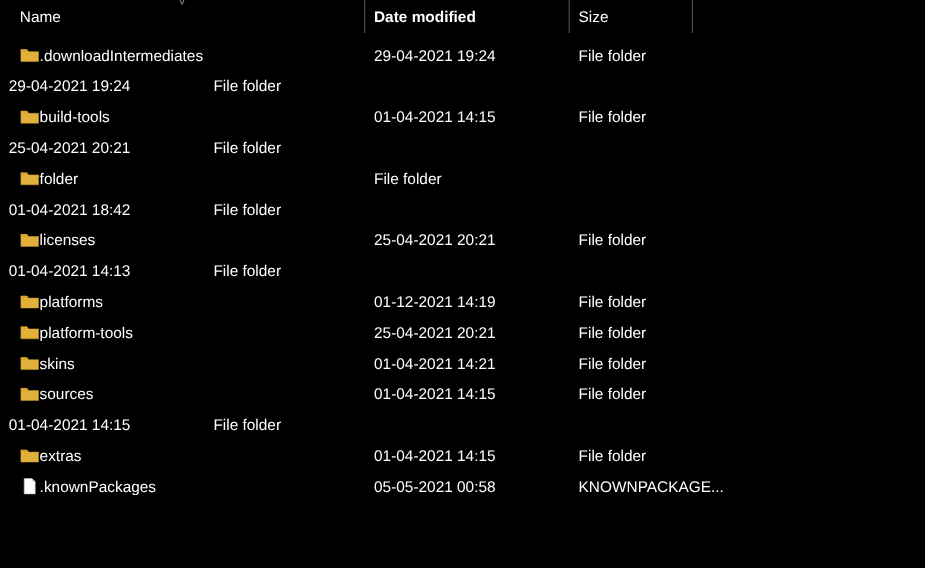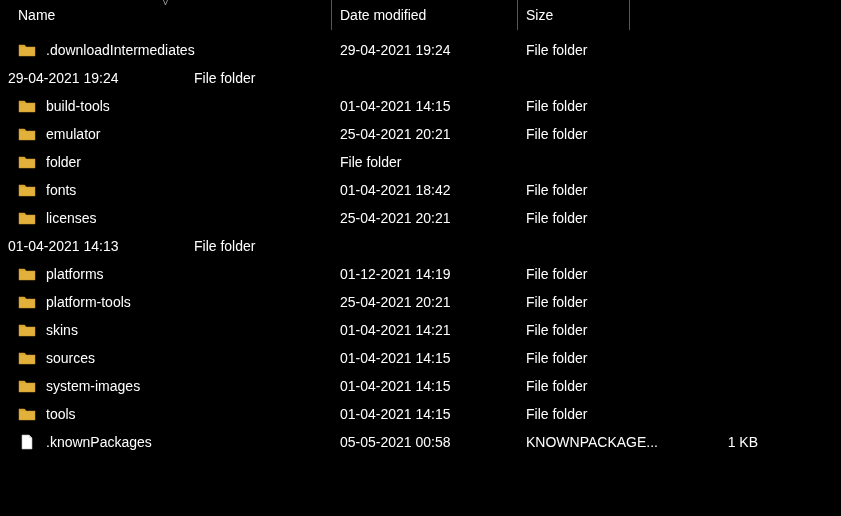--- a/index.html
+++ b/index.html
@@ -24,21 +24,21 @@
     display: flex;
     align-items: center;
     height: 100%;
     padding: 0 8px;
     color: #fff;
     border-right: 1px solid #555;
     cursor: default;
   }
   .header-cell:first-child { border-left: none; }
   .col-name { width: 332px; padding-left: 18px; }
-  .col-date { width: 186px; }
+  .col-date { width: 186px; font-weight: bold; }
   .col-type { width: 144px; }
   .col-size { width: 112px; }
   .sort-arrow {
     position: absolute;
     top: -2px;
     left: 50%;
     transform: translateX(-50%);
     color: #999;
     font-size: 11px;
     line-height: 8px;
@@ -50,21 +50,21 @@
     display: flex;
     align-items: center;
     height: 28px;
     padding: 0;
   }
   .cell-name {
     width: 332px;
     display: flex;
     align-items: center;
     padding-left: 18px;
-    gap: 10px;
+    gap: 0;
     white-space: nowrap;
     overflow: hidden;
   }
   .cell-date {
     width: 186px;
     padding-left: 8px;
     white-space: nowrap;
   }
   .cell-type {
     width: 144px;
@@ -131,56 +131,38 @@
             <path d="M1 3 L6.5 3 L8 5 L1 5 Z" fill="#d9a52f"></path>
           </svg>
         </span>
         <span>build-tools</span>
       </div>
       <div class="cell-date">01-04-2021 14:15</div>
       <div class="cell-type">File folder</div>
       <div class="cell-size"></div>
     </div>
     <div class="row">
-      <div class="cell-name">
-        <span class="icon">
-          <svg viewBox="0 0 18 16" width="18" height="16">
-            <path d="M1 3 L1 14 L17 14 L17 5 L8 5 L6.5 3 Z" fill="#e2b13c" stroke="#c9972a" stroke-width="0.5"></path>
-            <path d="M1 3 L6.5 3 L8 5 L1 5 Z" fill="#d9a52f"></path>
-          </svg>
-        </span>
-        <span>emulator</span>
-      </div>
       <div class="cell-date">25-04-2021 20:21</div>
       <div class="cell-type">File folder</div>
       <div class="cell-size"></div>
     </div>
     <div class="row">
       <div class="cell-name">
         <span class="icon">
           <svg viewBox="0 0 18 16" width="18" height="16">
             <path d="M1 3 L1 14 L17 14 L17 5 L8 5 L6.5 3 Z" fill="#e2b13c" stroke="#c9972a" stroke-width="0.5"></path>
             <path d="M1 3 L6.5 3 L8 5 L1 5 Z" fill="#d9a52f"></path>
           </svg>
         </span>
         <span>folder</span>
       </div>
       <div class="cell-type">File folder</div>
       <div class="cell-size"></div>
     </div>
     <div class="row">
-      <div class="cell-name">
-        <span class="icon">
-          <svg viewBox="0 0 18 16" width="18" height="16">
-            <path d="M1 3 L1 14 L17 14 L17 5 L8 5 L6.5 3 Z" fill="#e2b13c" stroke="#c9972a" stroke-width="0.5"></path>
-            <path d="M1 3 L6.5 3 L8 5 L1 5 Z" fill="#d9a52f"></path>
-          </svg>
-        </span>
-        <span>fonts</span>
-      </div>
       <div class="cell-date">01-04-2021 18:42</div>
       <div class="cell-type">File folder</div>
       <div class="cell-size"></div>
     </div>
     <div class="row">
       <div class="cell-name">
         <span class="icon">
           <svg viewBox="0 0 18 16" width="18" height="16">
             <path d="M1 3 L1 14 L17 14 L17 5 L8 5 L6.5 3 Z" fill="#e2b13c" stroke="#c9972a" stroke-width="0.5"></path>
             <path d="M1 3 L6.5 3 L8 5 L1 5 Z" fill="#d9a52f"></path>
@@ -247,54 +229,44 @@
             <path d="M1 3 L6.5 3 L8 5 L1 5 Z" fill="#d9a52f"></path>
           </svg>
         </span>
         <span>sources</span>
       </div>
       <div class="cell-date">01-04-2021 14:15</div>
       <div class="cell-type">File folder</div>
       <div class="cell-size"></div>
     </div>
     <div class="row">
-      <div class="cell-name">
-        <span class="icon">
-          <svg viewBox="0 0 18 16" width="18" height="16">
-            <path d="M1 3 L1 14 L17 14 L17 5 L8 5 L6.5 3 Z" fill="#e2b13c" stroke="#c9972a" stroke-width="0.5"></path>
-            <path d="M1 3 L6.5 3 L8 5 L1 5 Z" fill="#d9a52f"></path>
-          </svg>
-        </span>
-        <span>system-images</span>
-      </div>
-      <div class="cell-date">01-04-2021 14:15</div>
-      <div class="cell-type">File folder</div>
-      <div class="cell-size"></div>
-    </div>
-    <div class="row">
-      <div class="cell-name">
-        <span class="icon">
-          <svg viewBox="0 0 18 16" width="18" height="16">
-            <path d="M1 3 L1 14 L17 14 L17 5 L8 5 L6.5 3 Z" fill="#e2b13c" stroke="#c9972a" stroke-width="0.5"></path>
-            <path d="M1 3 L6.5 3 L8 5 L1 5 Z" fill="#d9a52f"></path>
-          </svg>
-        </span>
-        <span>tools</span>
+      <div class="cell-date">01-04-2021 14:15</div>
+      <div class="cell-type">File folder</div>
+      <div class="cell-size"></div>
+    </div>
+    <div class="row">
+      <div class="cell-name">
+        <span class="icon">
+          <svg viewBox="0 0 18 16" width="18" height="16">
+            <path d="M1 3 L1 14 L17 14 L17 5 L8 5 L6.5 3 Z" fill="#e2b13c" stroke="#c9972a" stroke-width="0.5"></path>
+            <path d="M1 3 L6.5 3 L8 5 L1 5 Z" fill="#d9a52f"></path>
+          </svg>
+        </span>
+        <span>extras</span>
       </div>
       <div class="cell-date">01-04-2021 14:15</div>
       <div class="cell-type">File folder</div>
       <div class="cell-size"></div>
     </div>
     <div class="row">
       <div class="cell-name">
         <span class="icon">
           <svg viewBox="0 0 18 16" width="18" height="16">
             <path d="M4 1 L11 1 L14 4 L14 15 L4 15 Z" fill="#fff" stroke="#bbb" stroke-width="0.6"></path>
             <path d="M11 1 L11 4 L14 4 Z" fill="#ddd"></path>
           </svg>
         </span>
         <span>.knownPackages</span>
       </div>
       <div class="cell-date">05-05-2021 00:58</div>
       <div class="cell-type">KNOWNPACKAGE...</div>
-      <div class="cell-size">1 KB</div>
     </div>
   </div>
 
 </body></html>

